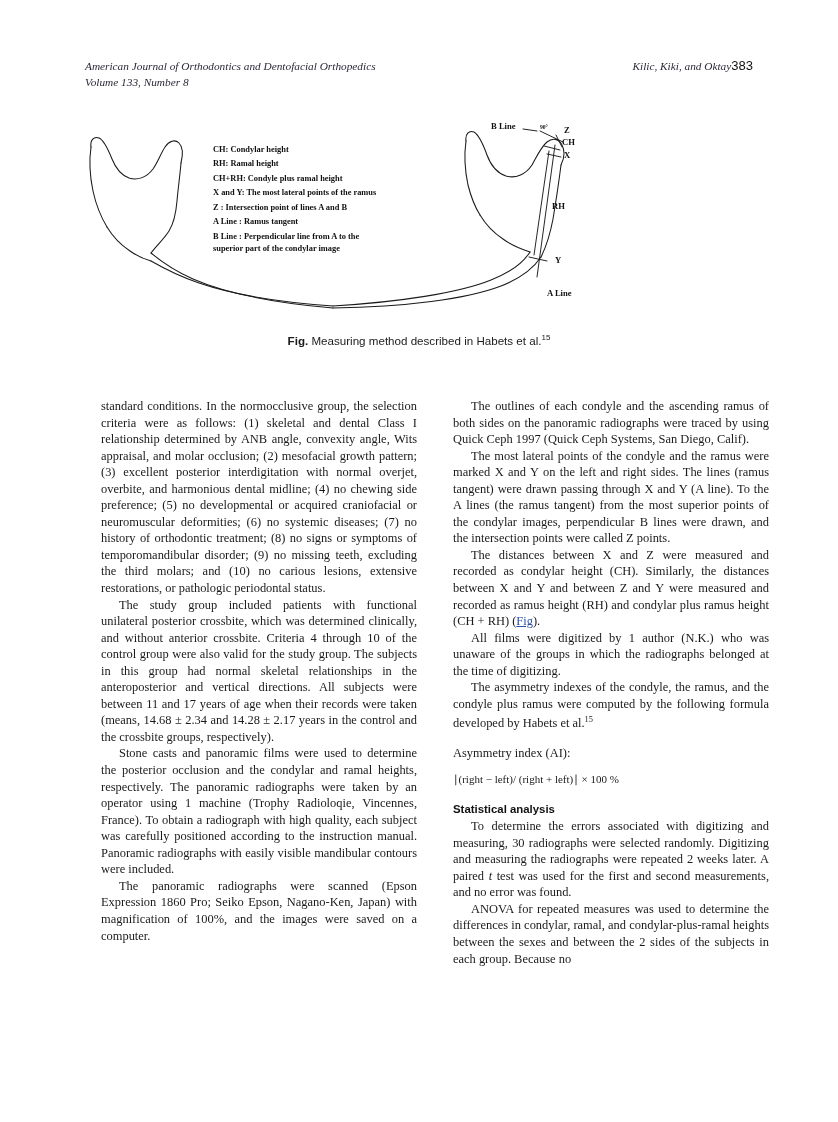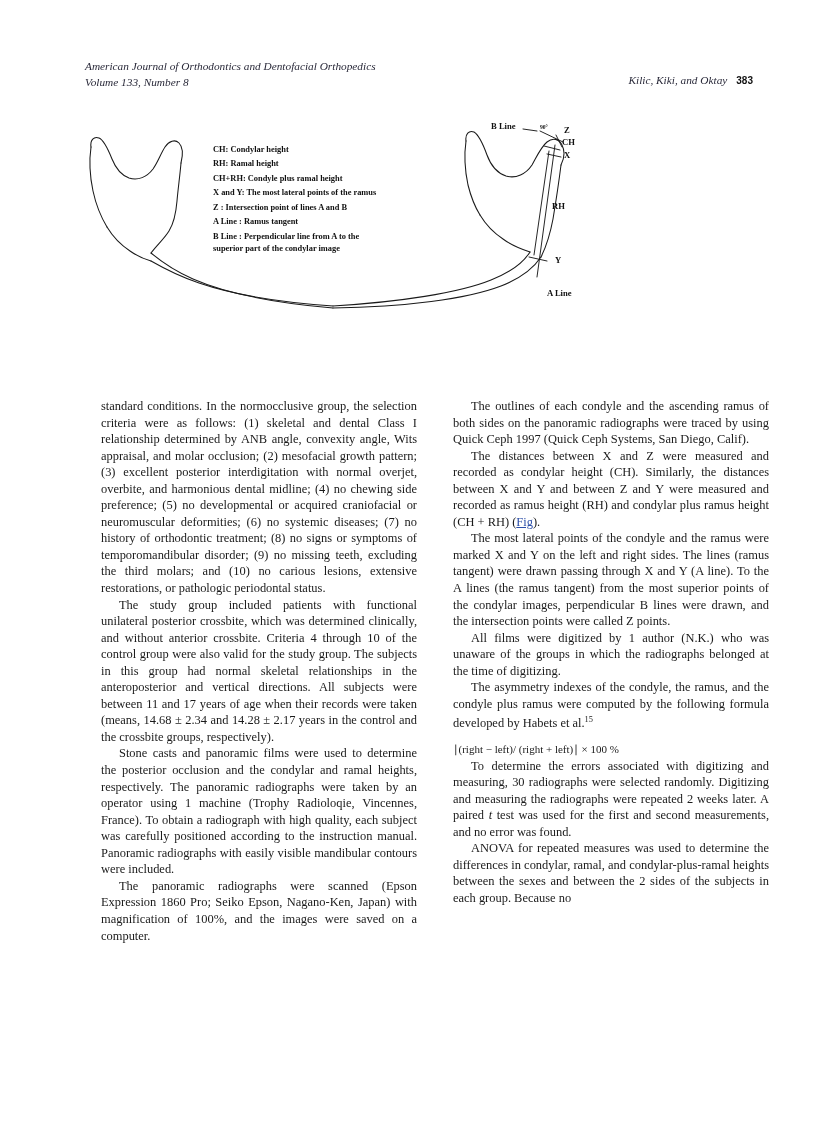--- a/index.html
+++ b/index.html
@@ -31,36 +31,35 @@
     font-style: italic;
     font-size: 11.3px;
     line-height: 16px;
     color: #2a2a3a;
     white-space: nowrap;
   }
   .rh-left .vol-num { font-style: italic; }
   .rh-right {
     position: absolute;
     right: 0;
-    top: 16px;
+    top: 0;
     display: flex;
     align-items: baseline;
-    gap: 9px;
     white-space: nowrap;
     text-align: center;
   }
   .rh-authors {
     font-style: italic;
     font-size: 11.3px;
     color: #2a2a3a;
   }
   .rh-page {
     font-family: "Liberation Sans", sans-serif;
-    font-weight: bold;
-    font-size: 10px;
+    font-weight: normal;
+    font-size: 13px;
     color: #111;
   }
 
   
   #figure-block {
     position: absolute;
     left: 85px;
     top: 105px;
     width: 668px;
     height: 265px;
@@ -269,41 +268,47 @@
         <text class="fig-label-text" x="479" y="28">Z</text>
         <text class="fig-label-text" x="477" y="40">CH</text>
         <text class="fig-label-text" x="479" y="53">X</text>
         <text class="fig-label-text" x="467" y="104">RH</text>
         <text class="fig-label-text" x="470" y="158">Y</text>
         <text class="fig-label-text" x="462" y="191">A Line</text>
       </g>
     </svg>
   </div>
 
+  <div id="figure-caption">
+    <span class="cap-label">Fig.</span>
+    <span>Measuring method described in Habets et al.</span><sup>15</sup>
+  </div>
 </div>
 
 <div id="body-columns">
 
   <div class="column" id="column-left">
     <p class="para no-indent">standard conditions. In the normocclusive group, the selection criteria were as follows: (1) skeletal and dental Class I relationship determined by ANB angle, convexity angle, Wits appraisal, and molar occlusion; (2) mesofacial growth pattern; (3) excellent posterior interdigitation with normal overjet, overbite, and harmonious dental midline; (4) no chewing side preference; (5) no developmental or acquired craniofacial or neuromuscular deformities; (6) no systemic diseases; (7) no history of orthodontic treatment; (8) no signs or symptoms of temporomandibular disorder; (9) no missing teeth, excluding the third molars; and (10) no carious lesions, extensive restorations, or pathologic periodontal status.</p>
     <p class="para">The study group included patients with functional unilateral posterior crossbite, which was determined clinically, and without anterior crossbite. Criteria 4 through 10 of the control group were also valid for the study group. The subjects in this group had normal skeletal relationships in the anteroposterior and vertical directions. All subjects were between 11 and 17 years of age when their records were taken (means, 14.68 ± 2.34 and 14.28 ± 2.17 years in the control and the crossbite groups, respectively).</p>
     <p class="para">Stone casts and panoramic films were used to determine the posterior occlusion and the condylar and ramal heights, respectively. The panoramic radiographs were taken by an operator using 1 machine (Trophy Radioloqie, Vincennes, France). To obtain a radiograph with high quality, each subject was carefully positioned according to the instruction manual. Panoramic radiographs with easily visible mandibular contours were included.</p>
     <p class="para">The panoramic radiographs were scanned (Epson Expression 1860 Pro; Seiko Epson, Nagano-Ken, Japan) with magnification of 100%, and the images were saved on a computer.</p>
   </div>
 
   <div class="column" id="column-right">
     <p class="para">The outlines of each condyle and the ascending ramus of both sides on the panoramic radiographs were traced by using Quick Ceph 1997 (Quick Ceph Systems, San Diego, Calif).</p>
+    <p class="para">The most lateral points of the condyle and the ramus were marked X and Y on the left and right sides. The lines (ramus tangent) were drawn passing through X and Y (A line). To the A lines (the ramus tangent) from the most superior points of the condylar images, perpendicular B lines were drawn, and the intersection points were called Z points.</p>
+
     <p class="para"><span>The distances between X and Z were measured and recorded as condylar height (CH). Similarly, the distances between X and Y and between Z and Y were measured and recorded as ramus height (RH) and condylar plus ramus height (CH + RH) (</span><a class="link" href="#figure-block">Fig</a><span>).</span></p>
 
-    <p class="para">The most lateral points of the condyle and the ramus were marked X and Y on the left and right sides. The lines (ramus tangent) were drawn passing through X and Y (A line). To the A lines (the ramus tangent) from the most superior points of the condylar images, perpendicular B lines were drawn, and the intersection points were called Z points.</p>
-
     <p class="para">All films were digitized by 1 author (N.K.) who was unaware of the groups in which the radiographs belonged at the time of digitizing.</p>
 
     <p class="para"><span>The asymmetry indexes of the condyle, the ramus, and the condyle plus ramus were computed by the following formula developed by Habets et al.</span><sup class="ref">15</sup></p>
 
+    <p class="lead-in">Asymmetry index (AI):</p>
     <p class="formula">∣(right − left)/ (right + left)∣ × 100 %</p>
 
+    <h3 class="section-heading">Statistical analysis</h3>
 
     <p class="para"><span>To determine the errors associated with digitizing and measuring, 30 radiographs were selected randomly. Digitizing and measuring the radiographs were repeated 2 weeks later. A paired </span><span class="ital">t</span><span> test was used for the first and second measurements, and no error was found.</span></p>
 
     <p class="para">ANOVA for repeated measures was used to determine the differences in condylar, ramal, and condylar-plus-ramal heights between the sexes and between the 2 sides of the subjects in each group. Because no</p>
   </div>
 </div>
 
 </body></html>

